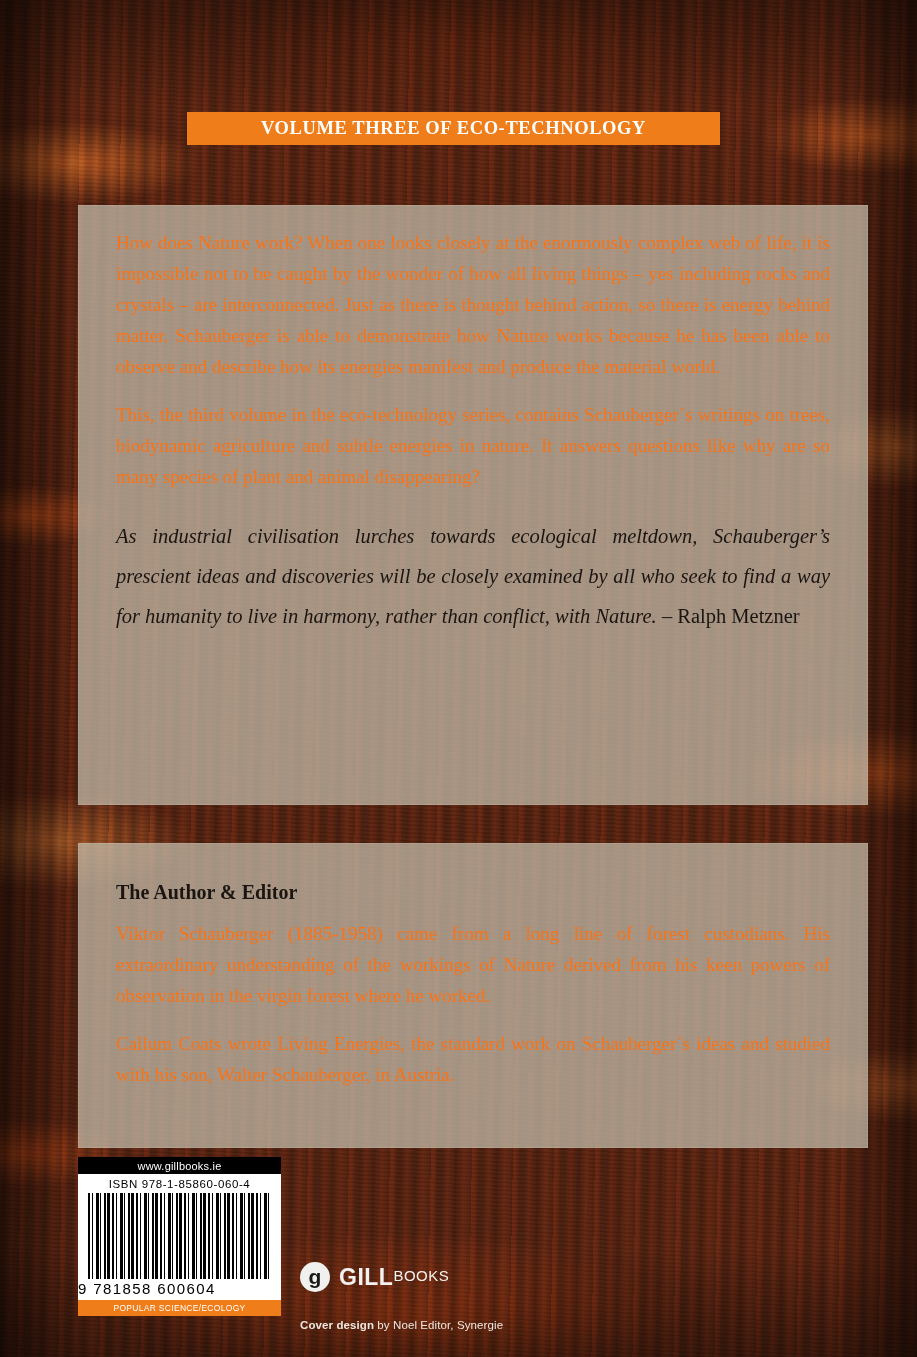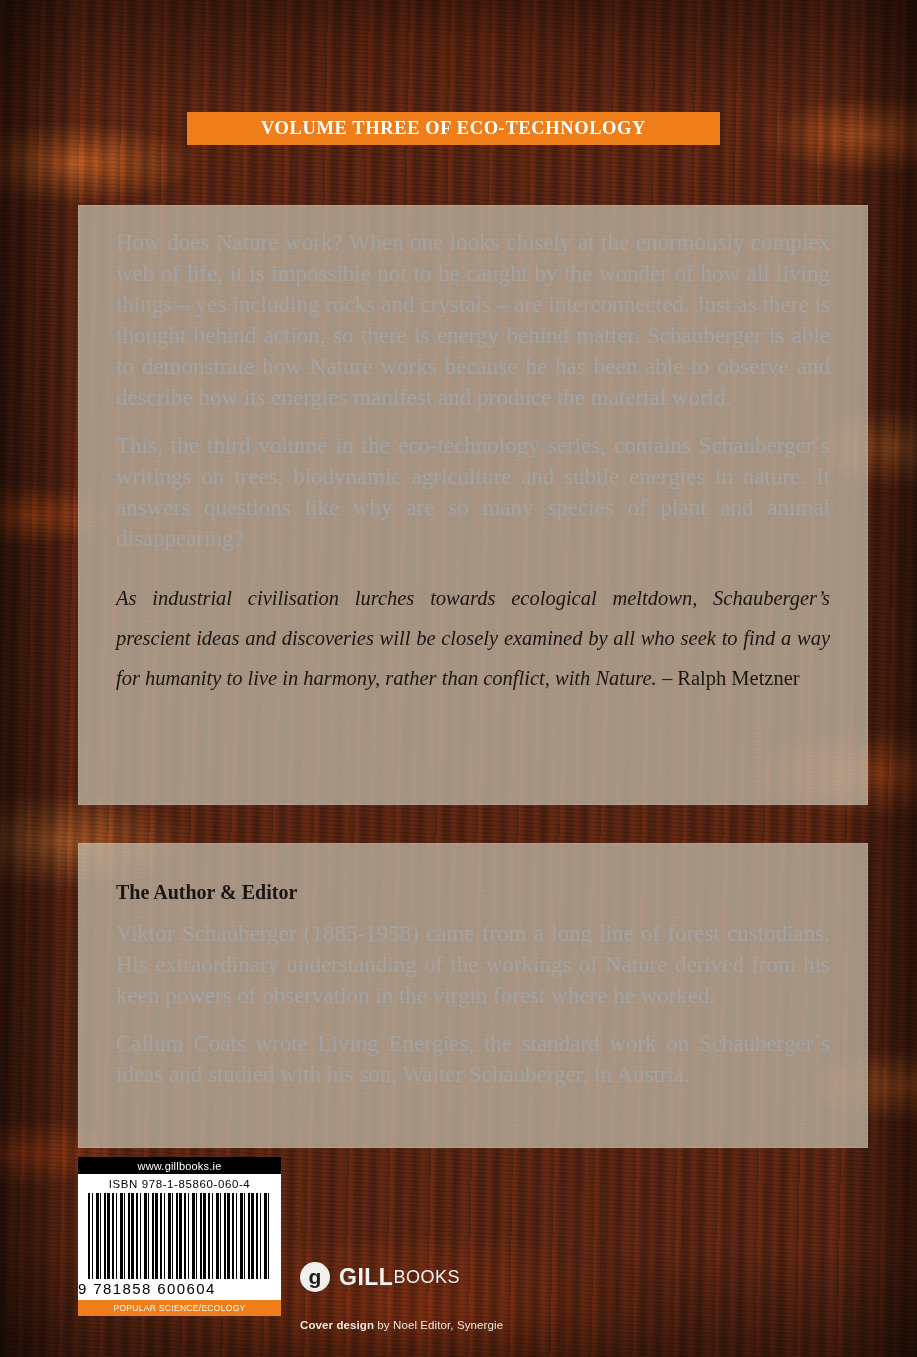--- a/index.html
+++ b/index.html
@@ -110,23 +110,23 @@
     height: 305px;
   }
 
   .panel-inner {
     padding: 22px 38px 10px 38px;
   }
 
   p.body {
     margin: 0 0 17px 0;
     font-family: "Liberation Serif", serif;
-    font-size: 23px;
+    font-size: 19px;
     line-height: 31px;
-    color: #a3a3a3;
+    color: #f97316;
     text-align: justify;
     text-justify: inter-word;
   }
   p.body:last-child { margin-bottom: 0; }
 
   p.quote {
     margin: 24px 0 0 0;
     font-family: "Liberation Serif", serif;
     font-style: italic;
     font-size: 20.5px;
@@ -236,21 +236,21 @@
   }
   .pub-words .w1 {
     font-family: "Liberation Sans", sans-serif;
     font-weight: bold;
     font-size: 23px;
     color: #f2f2f0;
     letter-spacing: 0.5px;
   }
   .pub-words .w2 {
     font-family: "Liberation Sans", sans-serif;
-    font-size: 18px;
+    font-size: 15px;
     color: #f2f2f0;
     letter-spacing: 0.5px;
     margin-top: 2px;
   }
 
   .cover-credit {
     position: absolute;
     left: 300px;
     top: 1319px;
     font-family: "Liberation Sans", sans-serif;

